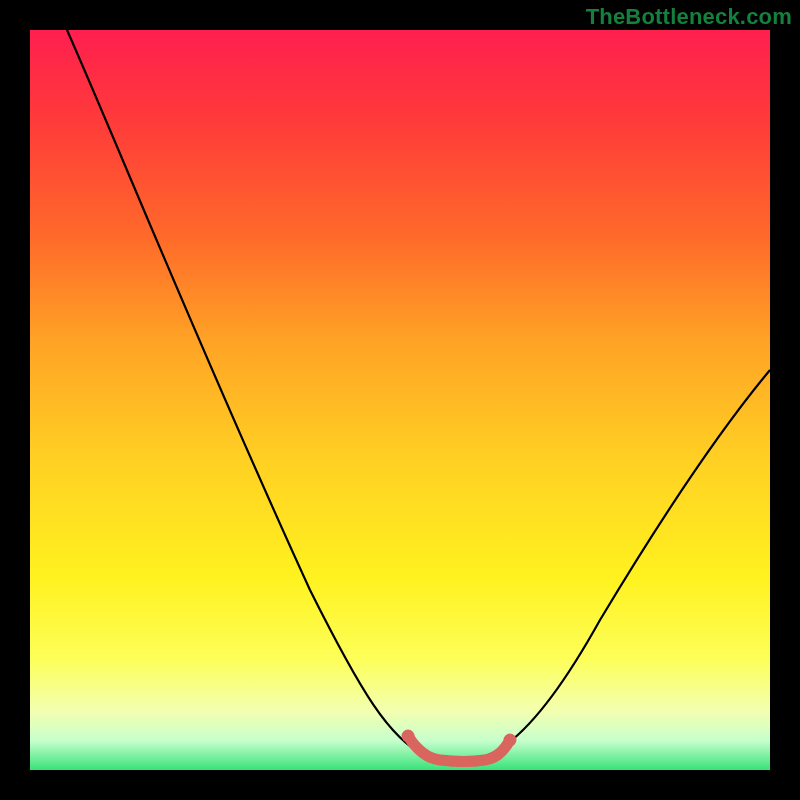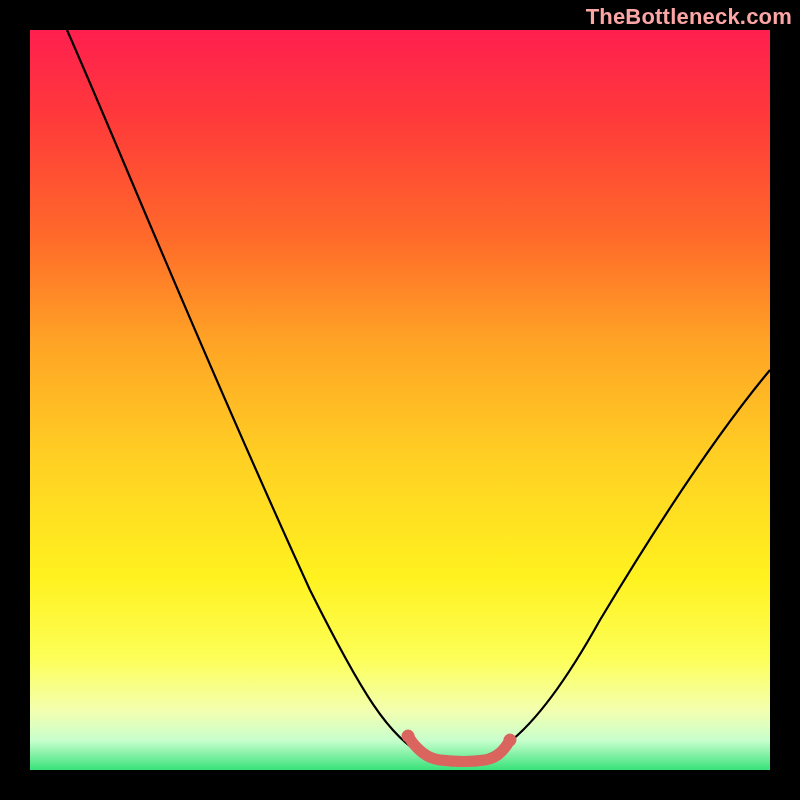--- a/index.html
+++ b/index.html
@@ -44,21 +44,21 @@
     width: 740px;
     height: 740px;
     overflow: visible;
   }
   .watermark {
     position: absolute;
     top: 4px;
     right: 8px;
     font-size: 22px;
     font-weight: 600;
-    color: #fca5a5;
+    color: #15803d;
     letter-spacing: 0.2px;
   }
 </style>
 </head>
 <body>
 
 <div class="frame">
 
   <div class="plot-area"></div>
 

